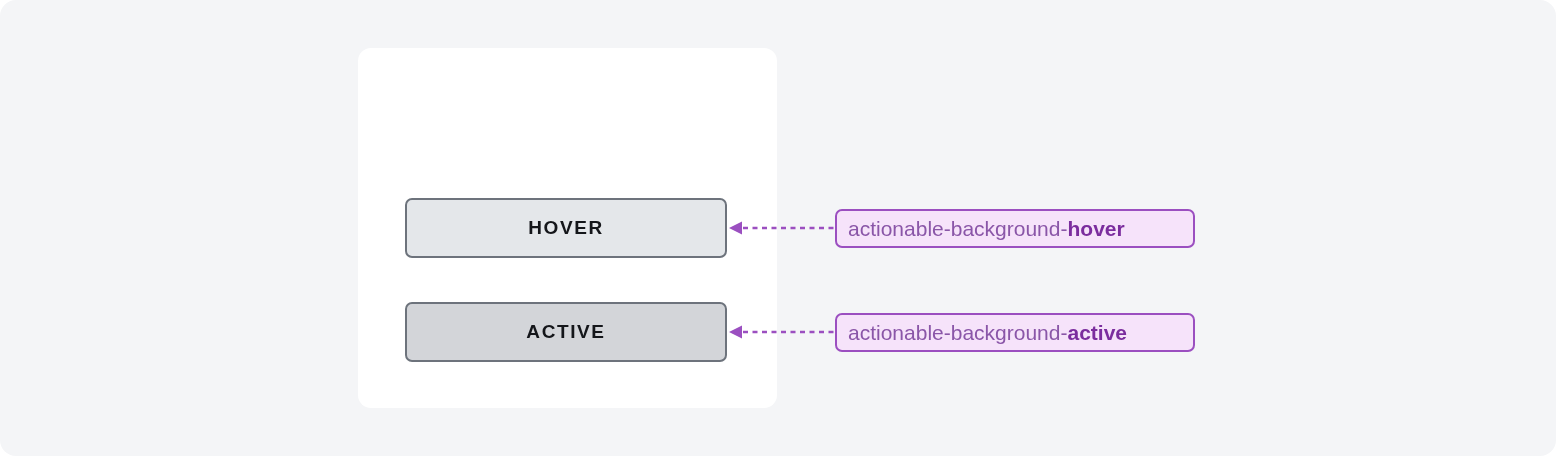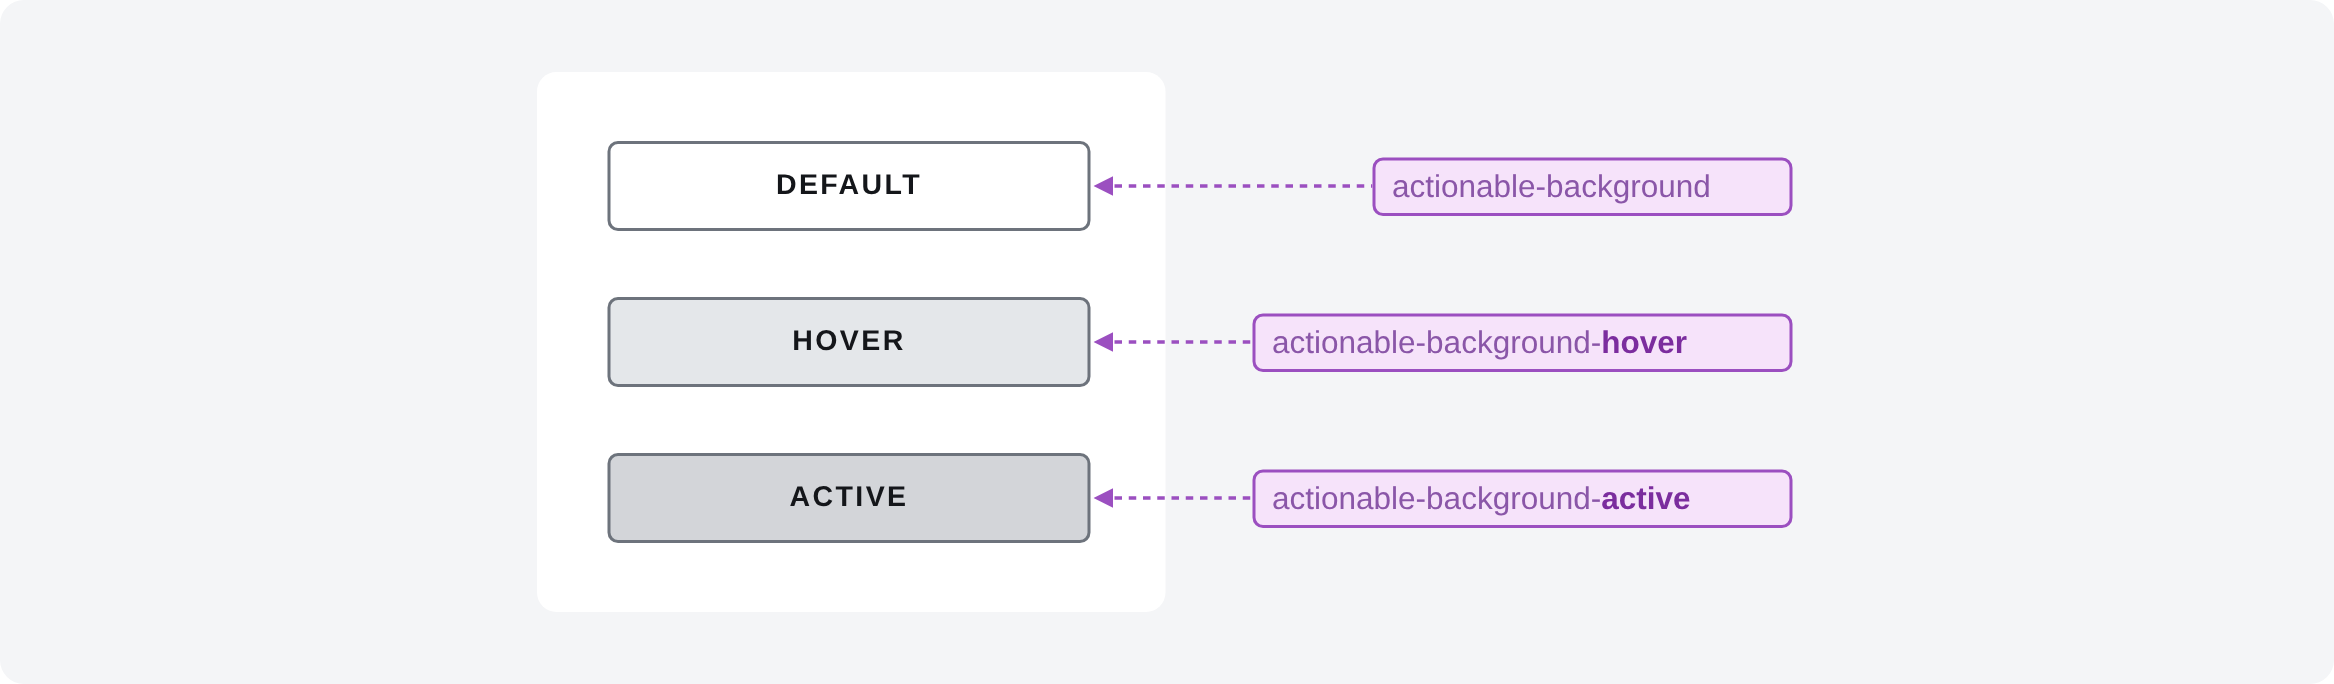--- a/index.html
+++ b/index.html
@@ -104,36 +104,20 @@
     color: #7b2d9e;
   }
 </style>
 </head>
 <body>
 
 <div id="page">
 
   <div id="card"></div>
 
-  <div class="row row-default">
-
-    <div class="state-button fill-default">DEFAULT</div>
-
-    <div class="connector conn-default">
-      <svg width="186" height="20" viewBox="0 0 186 20" aria-hidden="true">
-        <path d="M0 10 L13 3.5 L13 16.5 Z" fill="#9b4fc0"></path>
-        <line x1="14" y1="10" x2="186" y2="10" stroke="#9b4fc0" stroke-width="2.4" stroke-dasharray="5 4.5"></line>
-      </svg>
-    </div>
-
-    <div class="token-pill pill-default">
-      <span>actionable-background</span>
-      <span class="emph"></span>
-    </div>
-  </div>
 
   <div class="row row-hover">
 
     <div class="state-button fill-hover">HOVER</div>
 
     <div class="connector conn-hover">
       <svg width="106" height="20" viewBox="0 0 106 20" aria-hidden="true">
         <path d="M0 10 L13 3.5 L13 16.5 Z" fill="#9b4fc0"></path>
         <line x1="14" y1="10" x2="106" y2="10" stroke="#9b4fc0" stroke-width="2.4" stroke-dasharray="5 4.5"></line>
       </svg>

